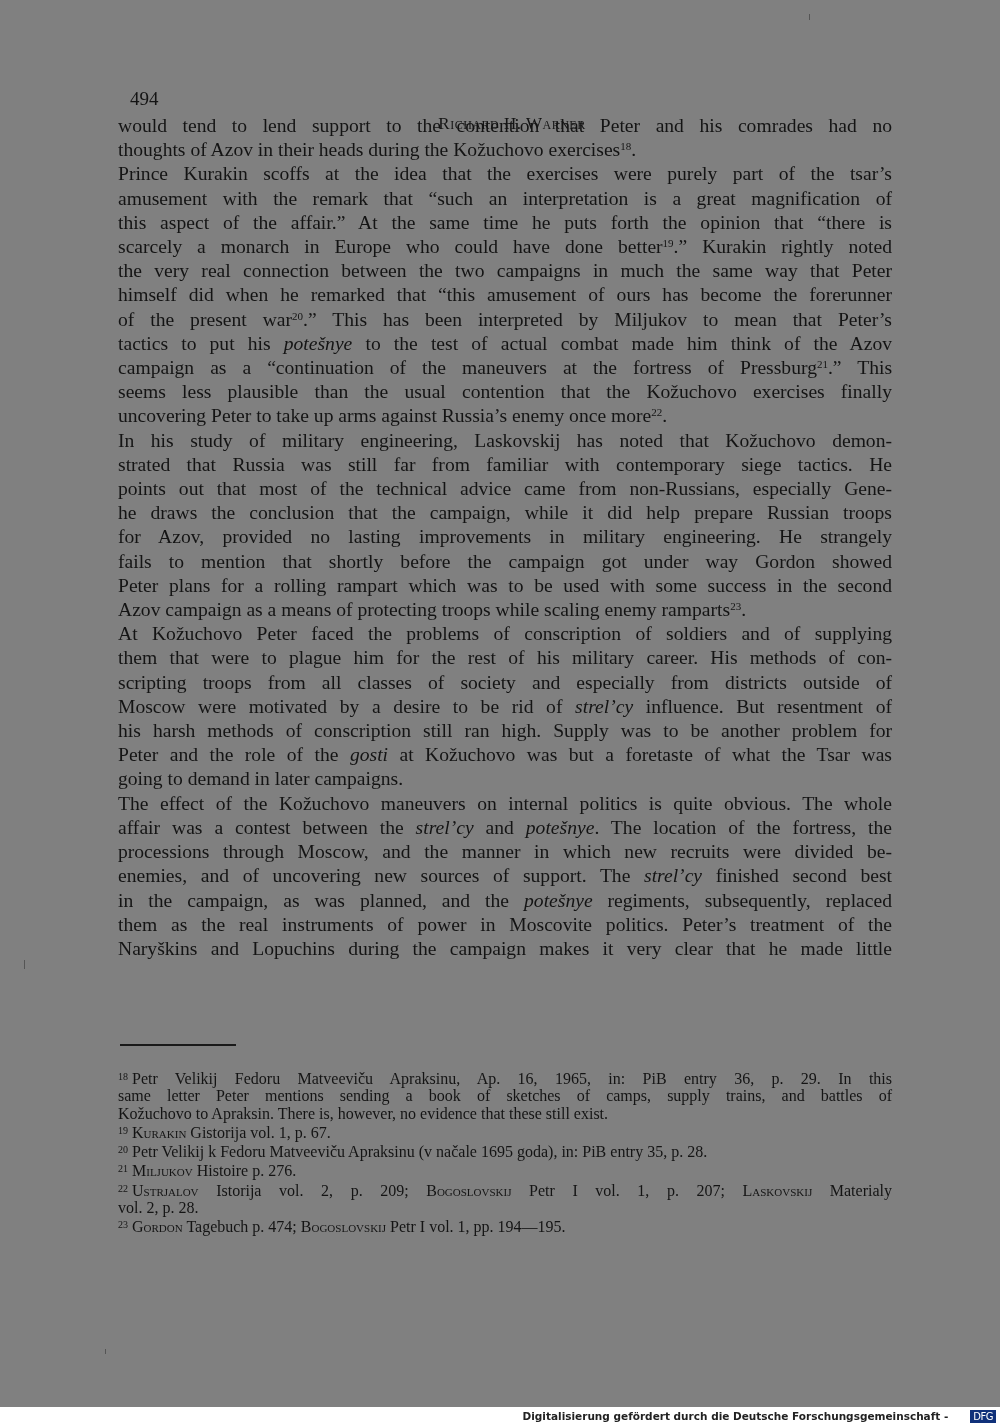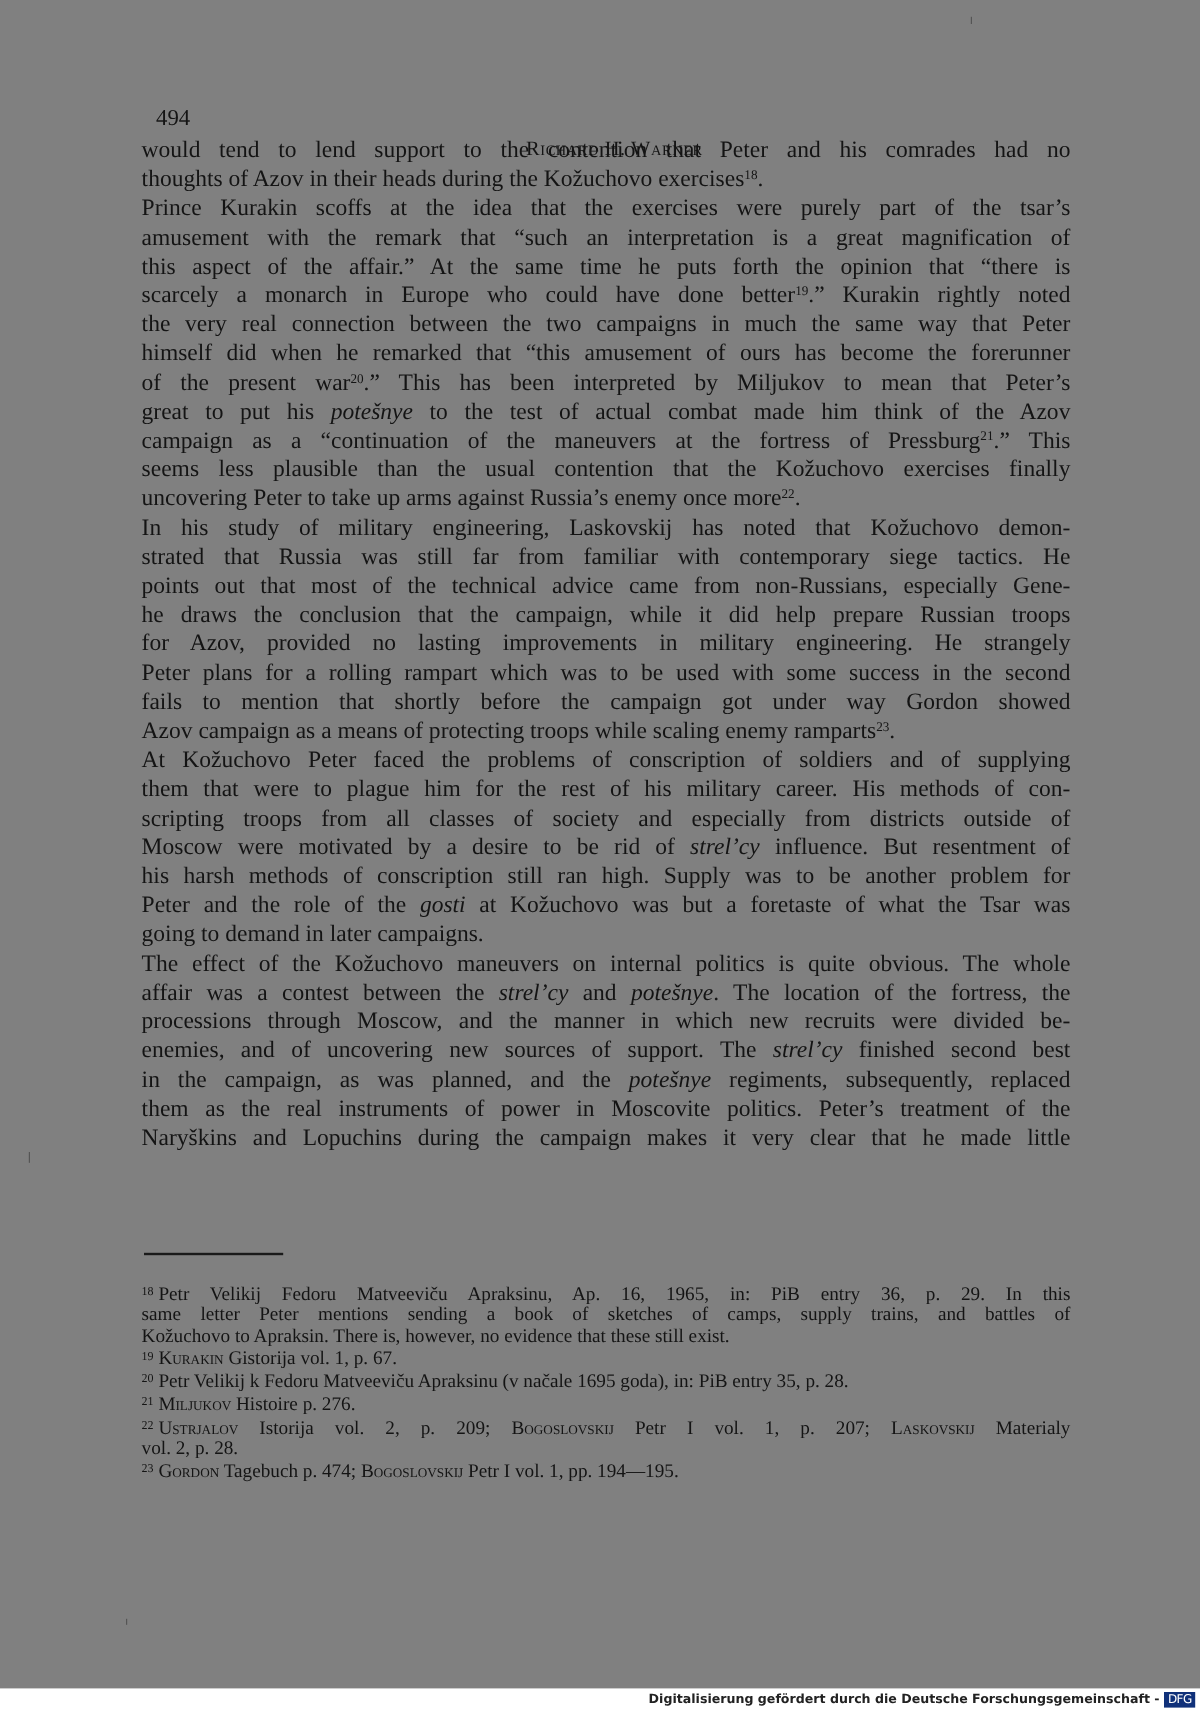--- a/index.html
+++ b/index.html
@@ -30,21 +30,21 @@
     position:absolute; left:118px; top:1068px; width:774px;
     font-size:16px; line-height:17.3px;
   }
   .fn .line { text-align-last:justify; }
   .fn .line.last { text-align-last:left; }
   .sc { font-variant:small-caps; }
   .fn sup, .fnum { font-size:10px; vertical-align:4px; margin-right:4px; }
   .speck { position:absolute; background:#555; width:1px; }
   .footer {
     position:absolute; right:4px; bottom:2px; height:18px;
-    display:flex; align-items:center; gap:4px;
+    display:flex; align-items:center; gap:22px;
     font-family:"DejaVu Sans", sans-serif; font-size:10.5px; font-weight:bold; color:#222;text-align:right;
   }
   .dfg-logo {
     background:#10317a; color:#fff; font-size:10px; font-weight:normal; padding:1px 3px; letter-spacing:-0.5px;
   }
 </style>
 </head>
 <body>
 
 <div class="page">
@@ -60,34 +60,34 @@
     </div>
 
     <div class="para">
       <span class="line">Prince Kurakin scoffs at the idea that the exercises were purely part of the tsar’s</span>
       <span class="line">amusement with the remark that “such an interpretation is a great magnification of</span>
       <span class="line">this aspect of the affair.” At the same time he puts forth the opinion that “there is</span>
       <span class="line"><span>scarcely a monarch in Europe who could have done better</span><sup>19</sup><span>.” Kurakin rightly noted</span></span>
       <span class="line">the very real connection between the two campaigns in much the same way that Peter</span>
       <span class="line">himself did when he remarked that “this amusement of ours has become the forerunner</span>
       <span class="line"><span>of the present war</span><sup>20</sup><span>.” This has been interpreted by Miljukov to mean that Peter’s</span></span>
-      <span class="line"><span>great to put his </span><span class="i">potešnye</span><span> to the test of actual combat made him think of the Azov</span></span>
+      <span class="line"><span>tactics to put his </span><span class="i">potešnye</span><span> to the test of actual combat made him think of the Azov</span></span>
       <span class="line"><span>campaign as a “continuation of the maneuvers at the fortress of Pressburg</span><sup>21</sup><span>.” This</span></span>
       <span class="line">seems less plausible than the usual contention that the Kožuchovo exercises finally</span>
       <span class="line last"><span>uncovering Peter to take up arms against Russia’s enemy once more</span><sup>22</sup><span>.</span></span>
     </div>
 
     <div class="para">
       <span class="line">In his study of military engineering, Laskovskij has noted that Kožuchovo demon-</span>
       <span class="line">strated that Russia was still far from familiar with contemporary siege tactics. He</span>
       <span class="line">points out that most of the technical advice came from non-Russians, especially Gene-</span>
       <span class="line">he draws the conclusion that the campaign, while it did help prepare Russian troops</span>
       <span class="line">for Azov, provided no lasting improvements in military engineering. He strangely</span>
+      <span class="line">fails to mention that shortly before the campaign got under way Gordon showed</span>
       <span class="line">Peter plans for a rolling rampart which was to be used with some success in the second</span>
-      <span class="line">fails to mention that shortly before the campaign got under way Gordon showed</span>
       <span class="line last"><span>Azov campaign as a means of protecting troops while scaling enemy ramparts</span><sup>23</sup><span>.</span></span>
     </div>
 
     <div class="para">
       <span class="line">At Kožuchovo Peter faced the problems of conscription of soldiers and of supplying</span>
       <span class="line">them that were to plague him for the rest of his military career. His methods of con-</span>
       <span class="line">scripting troops from all classes of society and especially from districts outside of</span>
       <span class="line"><span>Moscow were motivated by a desire to be rid of </span><span class="i">strel’cy</span><span> influence. But resentment of</span></span>
       <span class="line">his harsh methods of conscription still ran high. Supply was to be another problem for</span>
       <span class="line"><span>Peter and the role of the </span><span class="i">gosti</span><span> at Kožuchovo was but a foretaste of what the Tsar was</span></span>

